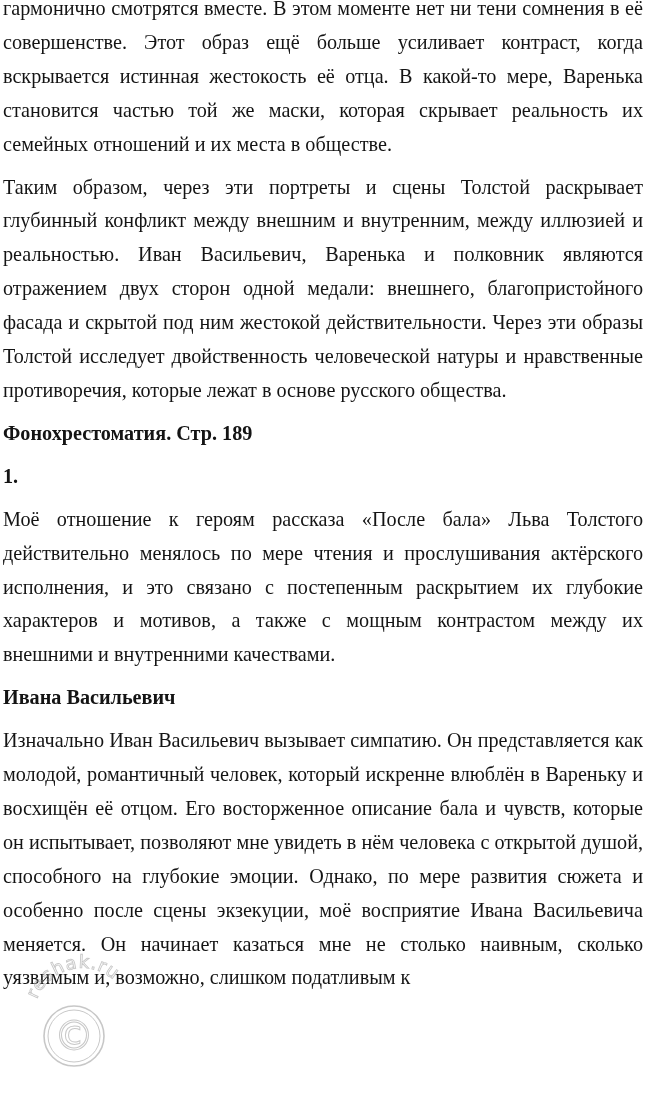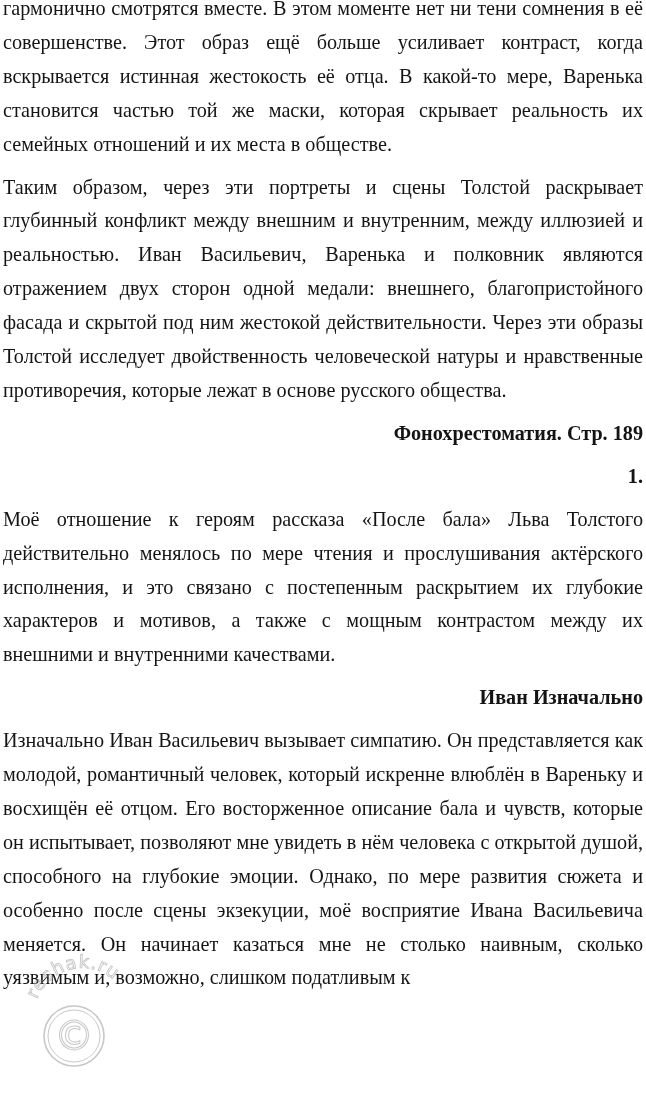--- a/index.html
+++ b/index.html
@@ -33,42 +33,41 @@
     letter-spacing: 0px;
     word-spacing: 0px;
     margin-bottom: 9px;
     hyphens: none;
   }
   .heading {
     font-size: 20.2px;
     line-height: 33.9px;
     font-weight: bold;
     margin-bottom: 9px;
-    text-align: right;
   }
   .watermark {
     position: absolute;
     left: 12px;
     top: 946px;
     width: 140px;
     height: 140px;
     pointer-events: none;
     opacity: 0.55;
   }
 </style>
 </head>
 <body>
 
 <div class="page">
   <p class="para">гармонично смотрятся вместе. В этом моменте нет ни тени сомнения в её совершенстве. Этот образ ещё больше усиливает контраст, когда вскрывается истинная жестокость её отца. В какой-то мере, Варенька становится частью той же маски, которая скрывает реальность их семейных отношений и их места в обществе.</p>
   <p class="para">Таким образом, через эти портреты и сцены Толстой раскрывает глубинный конфликт между внешним и внутренним, между иллюзией и реальностью. Иван Васильевич, Варенька и полковник являются отражением двух сторон одной медали: внешнего, благопристойного фасада и скрытой под ним жестокой действительности. Через эти образы Толстой исследует двойственность человеческой натуры и нравственные противоречия, которые лежат в основе русского общества.</p>
   <h2 class="heading">Фонохрестоматия. Стр. 189</h2>
   <h2 class="heading">1.</h2>
   <p class="para">Моё отношение к героям рассказа «После бала» Льва Толстого действительно менялось по мере чтения и прослушивания актёрского исполнения, и это связано с постепенным раскрытием их глубокие характеров и мотивов, а также с мощным контрастом между их внешними и внутренними качествами.</p>
-  <h2 class="heading">Иван Изначально</h2>
+  <h2 class="heading">Ивана Васильевич</h2>
   <p class="para">Изначально Иван Васильевич вызывает симпатию. Он представляется как молодой, романтичный человек, который искренне влюблён в Вареньку и восхищён её отцом. Его восторженное описание бала и чувств, которые он испытывает, позволяют мне увидеть в нём человека с открытой душой, способного на глубокие эмоции. Однако, по мере развития сюжета и особенно после сцены экзекуции, моё восприятие Ивана Васильевича меняется. Он начинает казаться мне не столько наивным, сколько уязвимым и, возможно, слишком податливым к</p>
 </div>
 
 <div class="watermark">
   <svg width="140" height="140" viewBox="0 0 140 140">
     <defs>
       <path id="arc" d="M 22 70 A 48 48 0 0 1 118 70" fill="none"></path>
     </defs>
     <circle cx="62" cy="90" r="30" fill="none" stroke="#9a9a9a" stroke-width="1.6"></circle>
     <circle cx="62" cy="90" r="26" fill="none" stroke="#9a9a9a" stroke-width="1"></circle>

